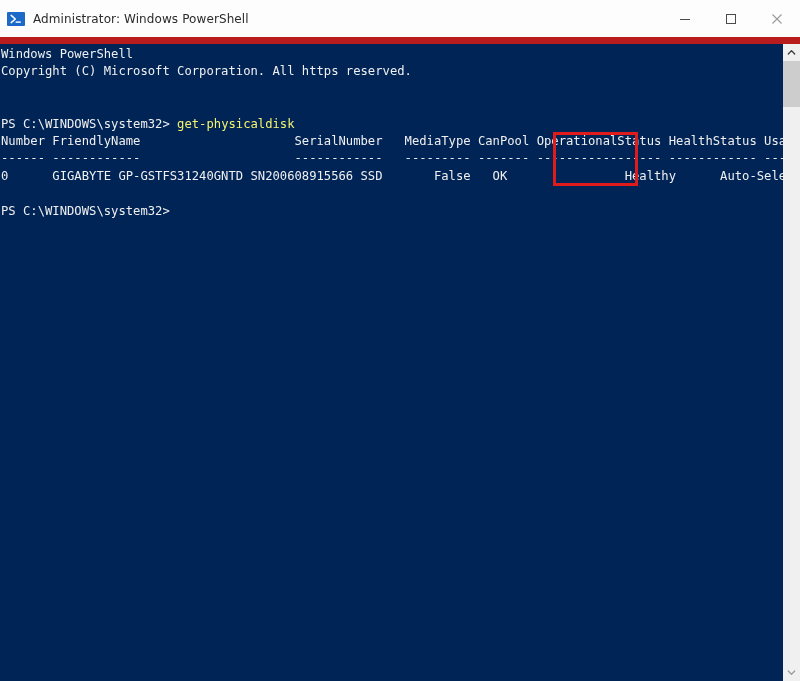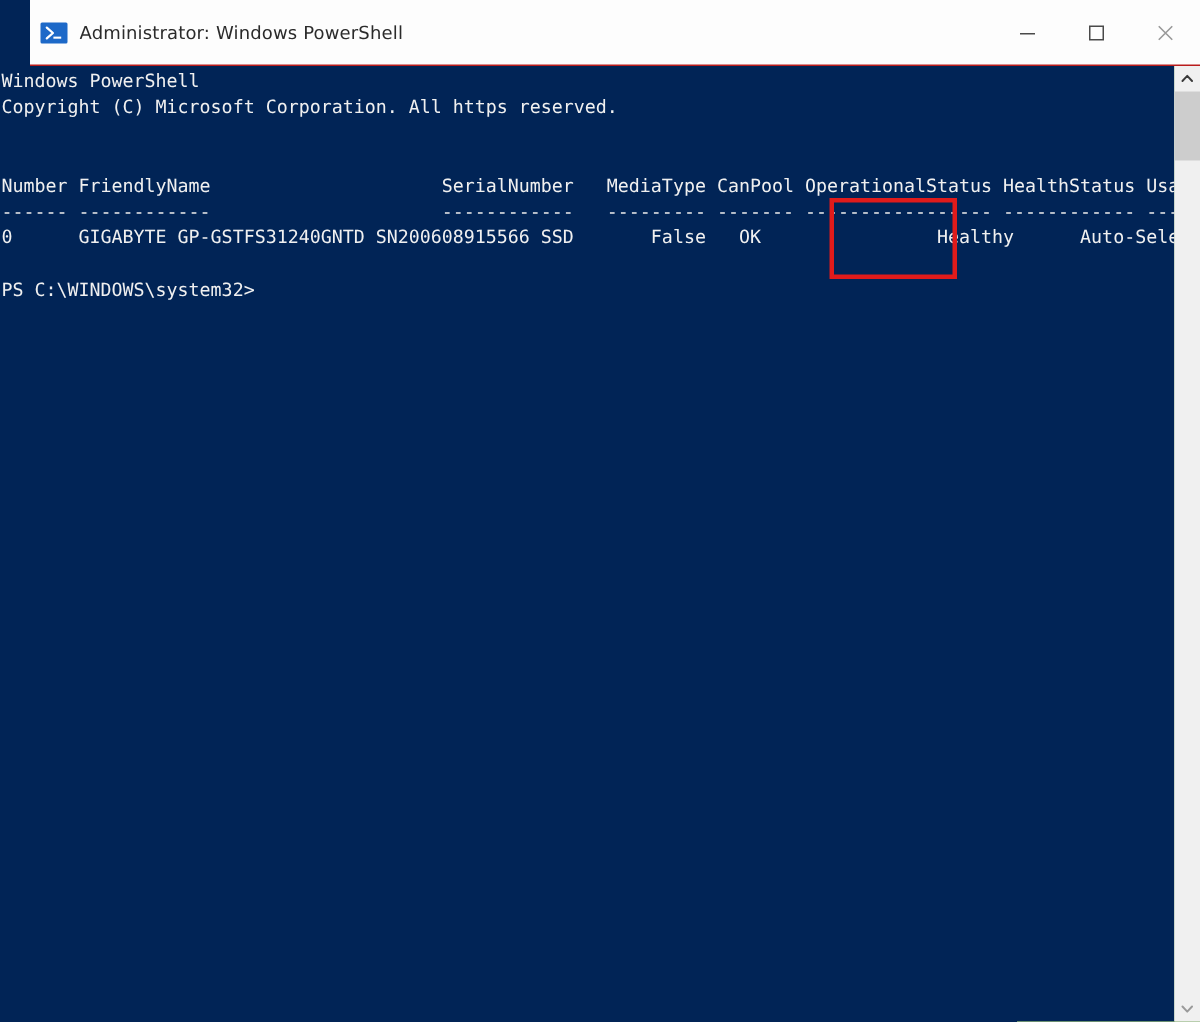--- a/index.html
+++ b/index.html
@@ -26,25 +26,24 @@
     position: relative;
   }
 
   
   .titlebar {
     height: 44px;
     min-height: 28px;
     background: #fdfdfd;
     display: flex;
     align-items: center;
-    border-bottom: 1px solid #b91c1c;
+    border-bottom: 7px solid #b91c1c;
     box-sizing: border-box;
     position: relative;
     z-index: 5;
-    margin-left: 20px;
   }
   .title-icon {
     width: 20px;
     height: 20px;
     margin-left: 6px;
     margin-right: 7px;
     flex: 0 0 auto;
     display: block;
   }
   .title-text {
@@ -68,21 +67,21 @@
     align-items: center;
     justify-content: center;
     box-sizing: border-box;
   }
   .win-btn svg { display: block; }
 
   
   .console-wrap {
     flex: 1 1 auto;
     position: relative;
-    background: #bef264;
+    background: #0369a1;
     overflow: hidden;
   }
   .console {
     position: absolute;
     left: 0;
     top: 0;
     right: 17px;
     bottom: 0;
     background: #012456;
     overflow: hidden;
@@ -178,20 +177,21 @@
   </div>
 
   <div class="console-wrap">
 
     <div class="console">
       <div class="line">Windows PowerShell</div>
       <div class="line">Copyright (C) Microsoft Corporation. All https reserved.</div>
       <div class="line blank">&nbsp;</div>
       <div class="line blank">&nbsp;</div>
 
+      <div class="line"><span>PS C:\WINDOWS\system32&gt;</span><span> </span><span class="cmd-yellow">get-physicaldisk</span></div>
 
       <div class="line">Number FriendlyName                     SerialNumber   MediaType CanPool OperationalStatus HealthStatus Usage               Size</div>
       <div class="line dashline">------ ------------                     ------------   --------- ------- ----------------- ------------ -----               ----</div>
       <div class="line">0      GIGABYTE GP-GSTFS31240GNTD SN200608915566 SSD       False   OK                Healthy      Auto-Select 223.57 GB</div>
 
       <div class="line blank">&nbsp;</div>
       <div class="line">PS C:\WINDOWS\system32&gt;</div>
     </div>
 
     <div class="redbox" style="left:553px; top:88px; width:85px; height:54px;"></div>

